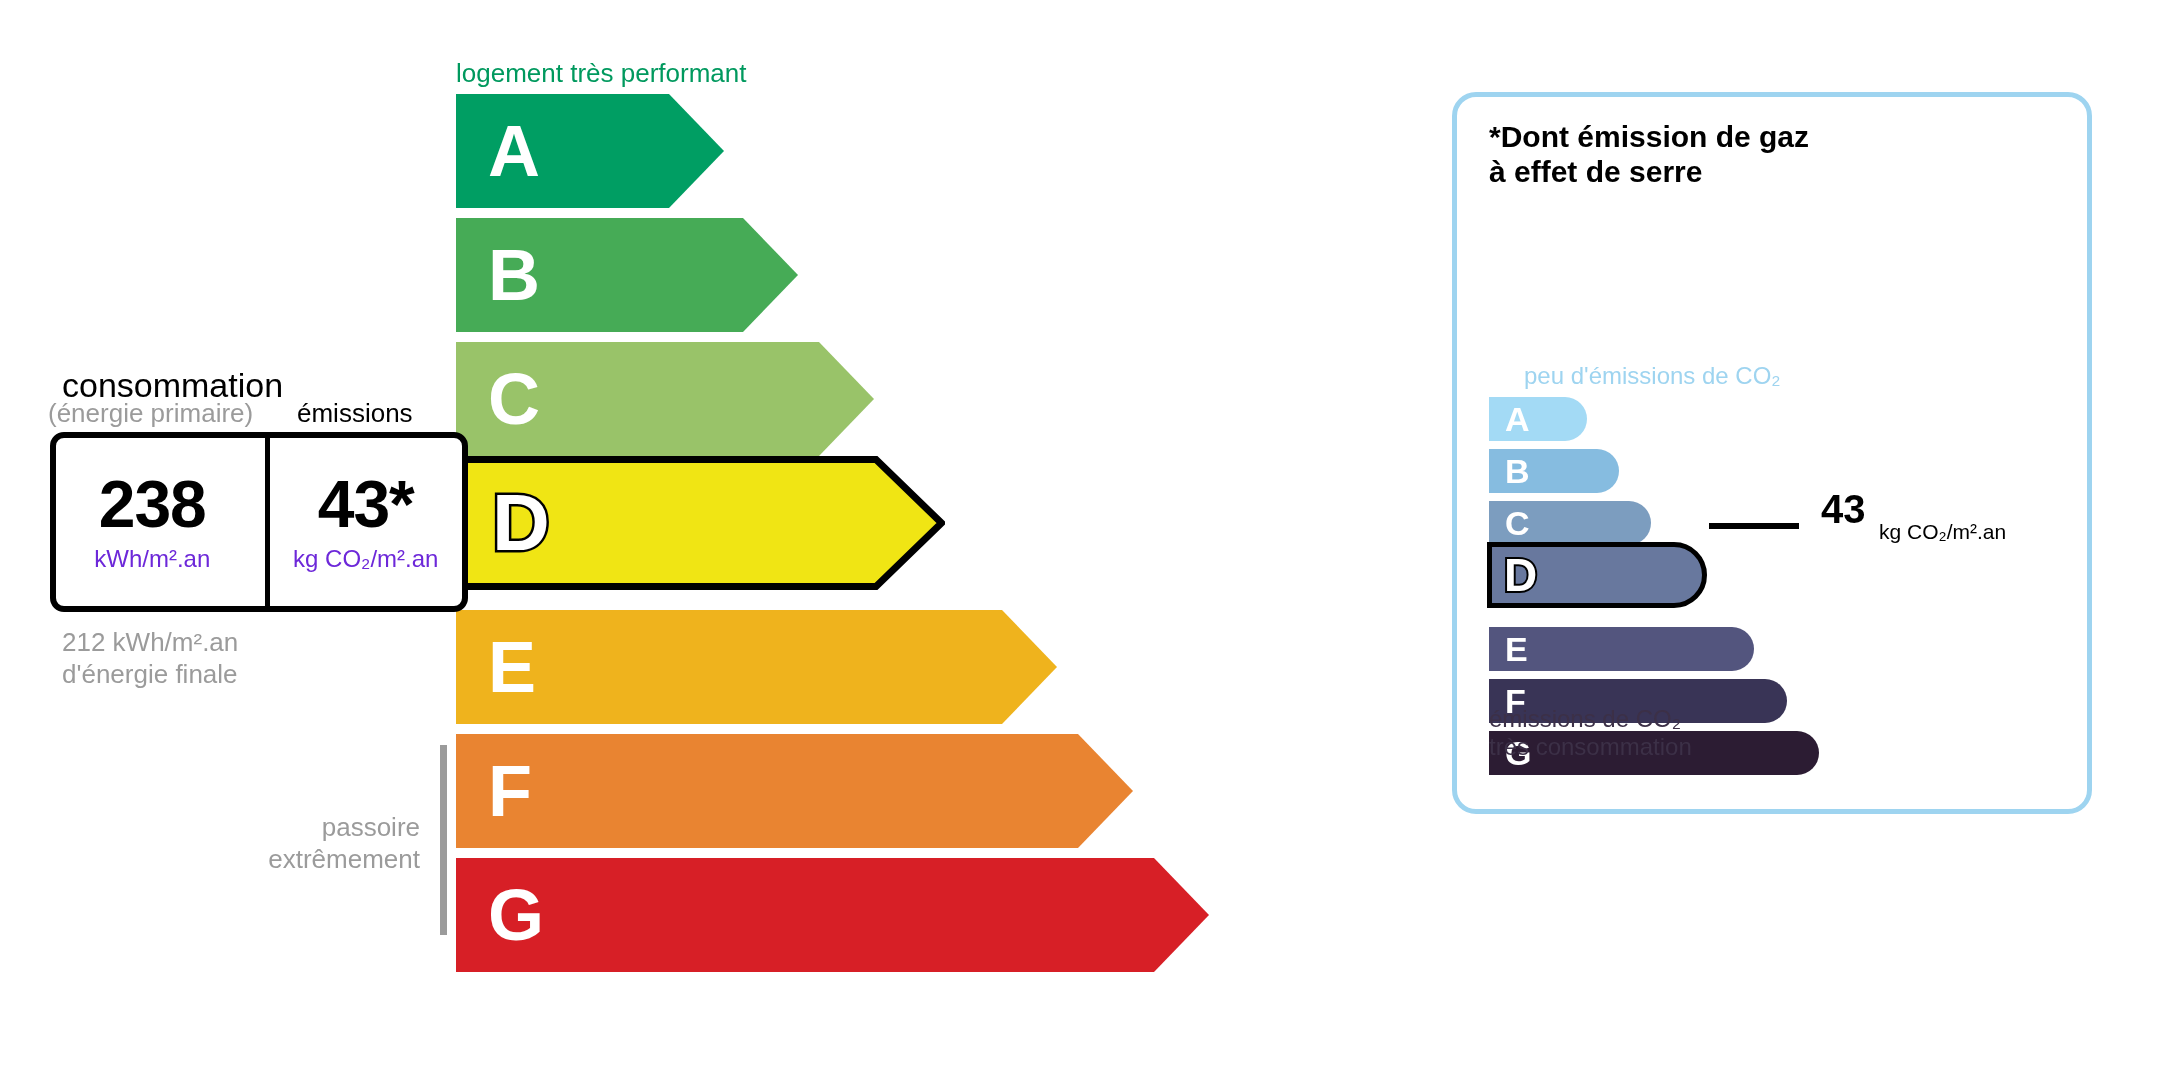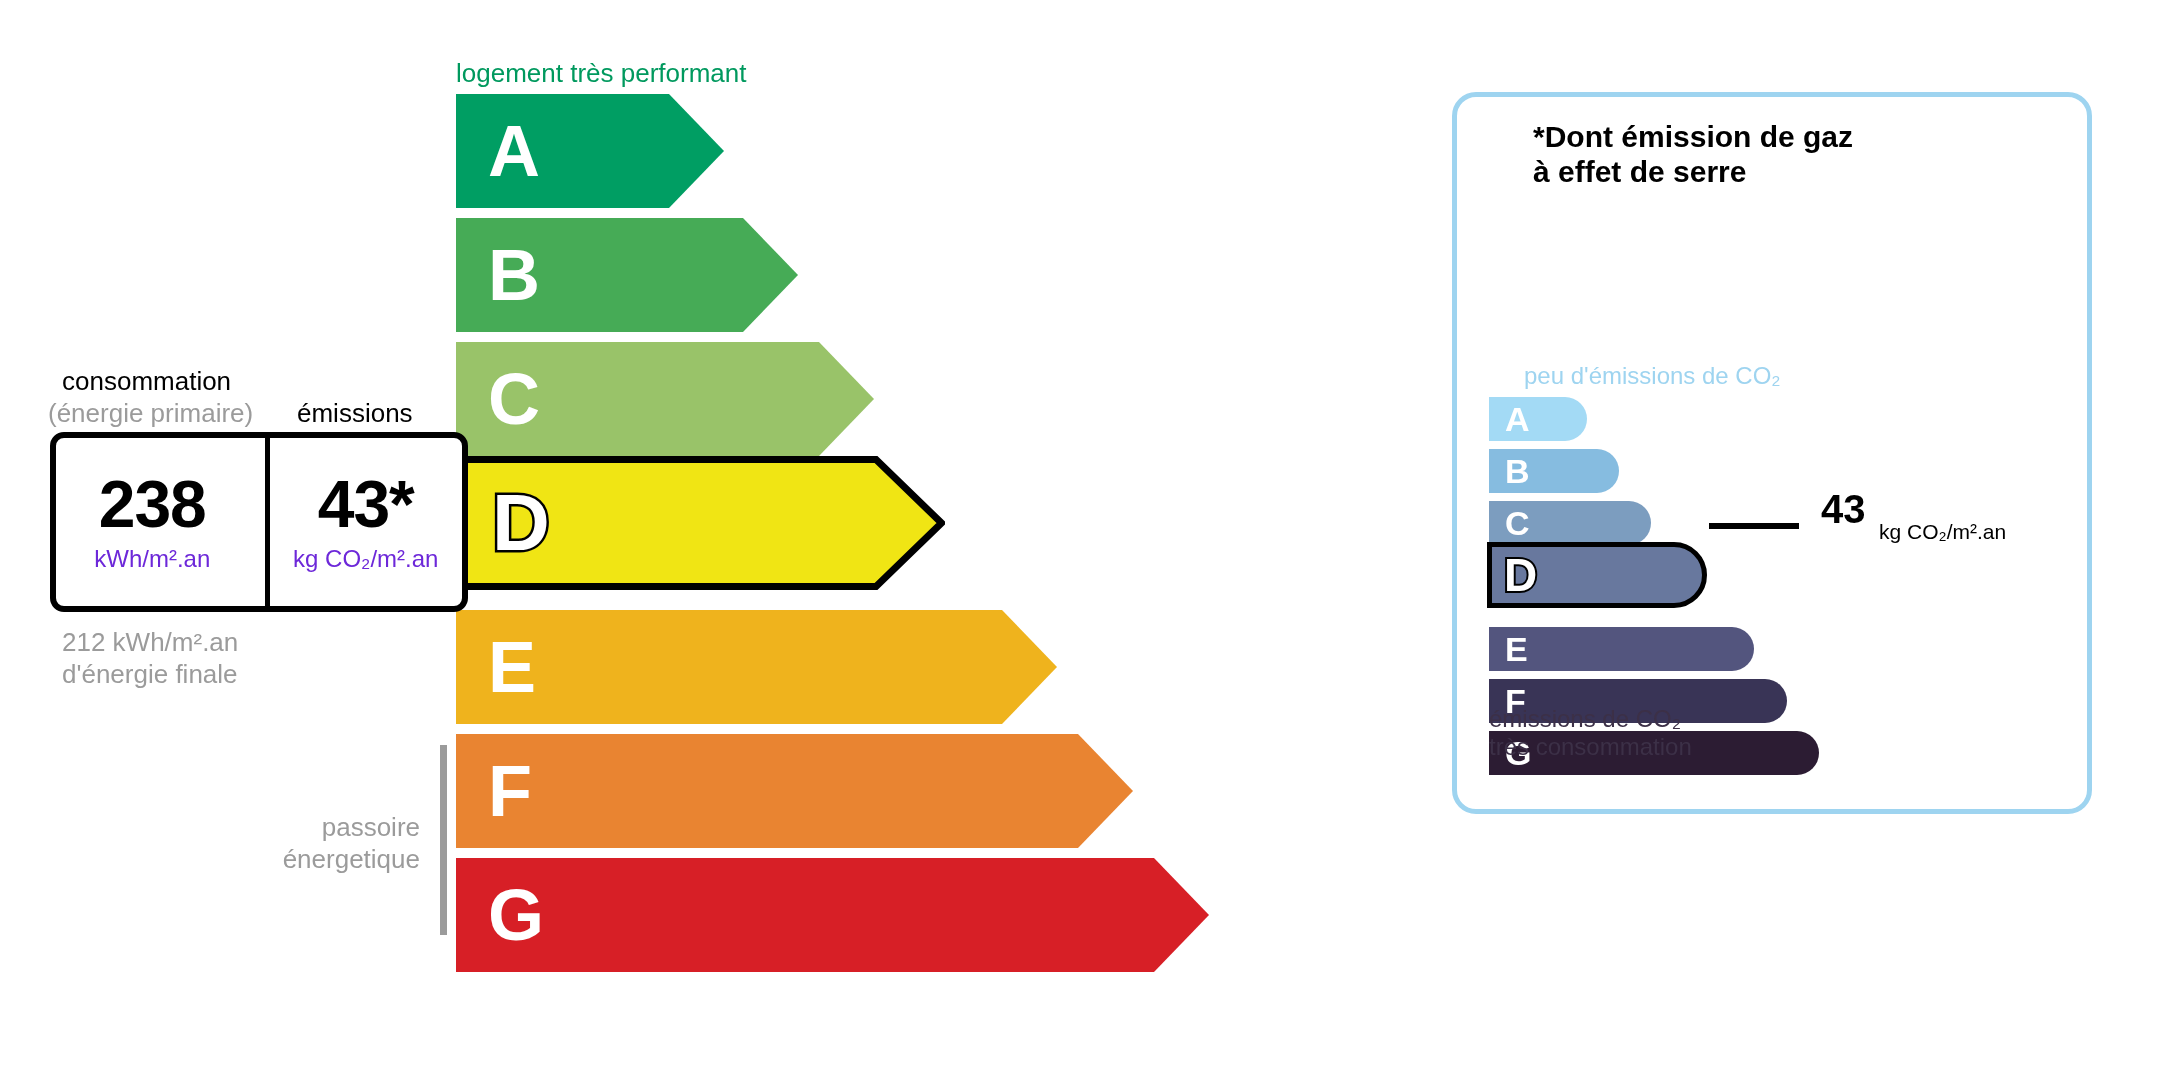--- a/index.html
+++ b/index.html
@@ -51,21 +51,21 @@
     gap: 16px;
   }
   .vb-cell { flex: 1; position: relative; display: flex;
              flex-direction: column; align-items: center; justify-content: center; }
   .vb-cell + .vb-cell { border-left: 5px solid #000; }
   .vb-number { font-size: 66px; font-weight: bold; color: #000; line-height: 1; letter-spacing: -1px; }
   .vb-unit { font-size: 24px; color: #6d28d9; margin-top: 8px; }
 
   .lbl-conso {
     position: absolute; left: 62px; top: 366px;
-    font-size: 26px; color: #000; white-space: nowrap;
+    font-size: 34px; color: #000; white-space: nowrap;
   }
   .lbl-conso-sub {
     position: absolute; left: 48px; top: 398px;
     font-size: 26px; color: #9b9b9b; white-space: nowrap;
   }
   .lbl-emissions {
     position: absolute; left: 297px; top: 398px;
     font-size: 26px; color: #000; white-space: nowrap;
   }
   .lbl-final1 {
@@ -94,21 +94,21 @@
   
   #co2-panel {
     position: absolute; left: 1452px; top: 92px;
     width: 640px; height: 722px;
     border: 5px solid #9ed4f0; border-radius: 24px;
     background: #fff;
   }
   .co2-title {
     position: absolute; left: 32px; top: 22px;
     font-size: 30px; font-weight: bold; color: #000;
-    line-height: 1.18; white-space: pre-line; margin-left: 44px;
+    line-height: 1.18; white-space: pre-line;
   }
   .co2-top-caption {
     position: absolute; left: 32px; top: 265px;
     font-size: 24px; color: #9ed4f0; white-space: nowrap; margin-left: 35px;
   }
   .co2-bot-caption {
     position: absolute; left: 32px; top: 608px;
     font-size: 24px; color: #3c3047; line-height: 1.18; white-space: pre-line;
   }
   .co2-bar {
@@ -195,21 +195,21 @@
           <svg width="753" height="114" viewBox="0 0 753 114">
             <polygon points="0,0 698,0 753,57 698,114 0,114" fill="#d71f26"></polygon>
           </svg>
           <span class="band-letter">G</span>
         </div>
       </div>
 
 
     <div id="passoire-bar"></div>
     <div class="lbl-passoire1">passoire</div>
-    <div class="lbl-passoire2">énergetique</div>
+    <div class="lbl-passoire2">extrêmement</div>
 
     <div class="lbl-conso">consommation</div>
     <div class="lbl-conso-sub">(énergie primaire)</div>
     <div class="lbl-emissions">émissions</div>
 
     <div id="value-box">
       <div class="vb-cell">
         <div class="vb-number">238</div>
         <div class="vb-unit">kWh/m².an</div>
       </div>

